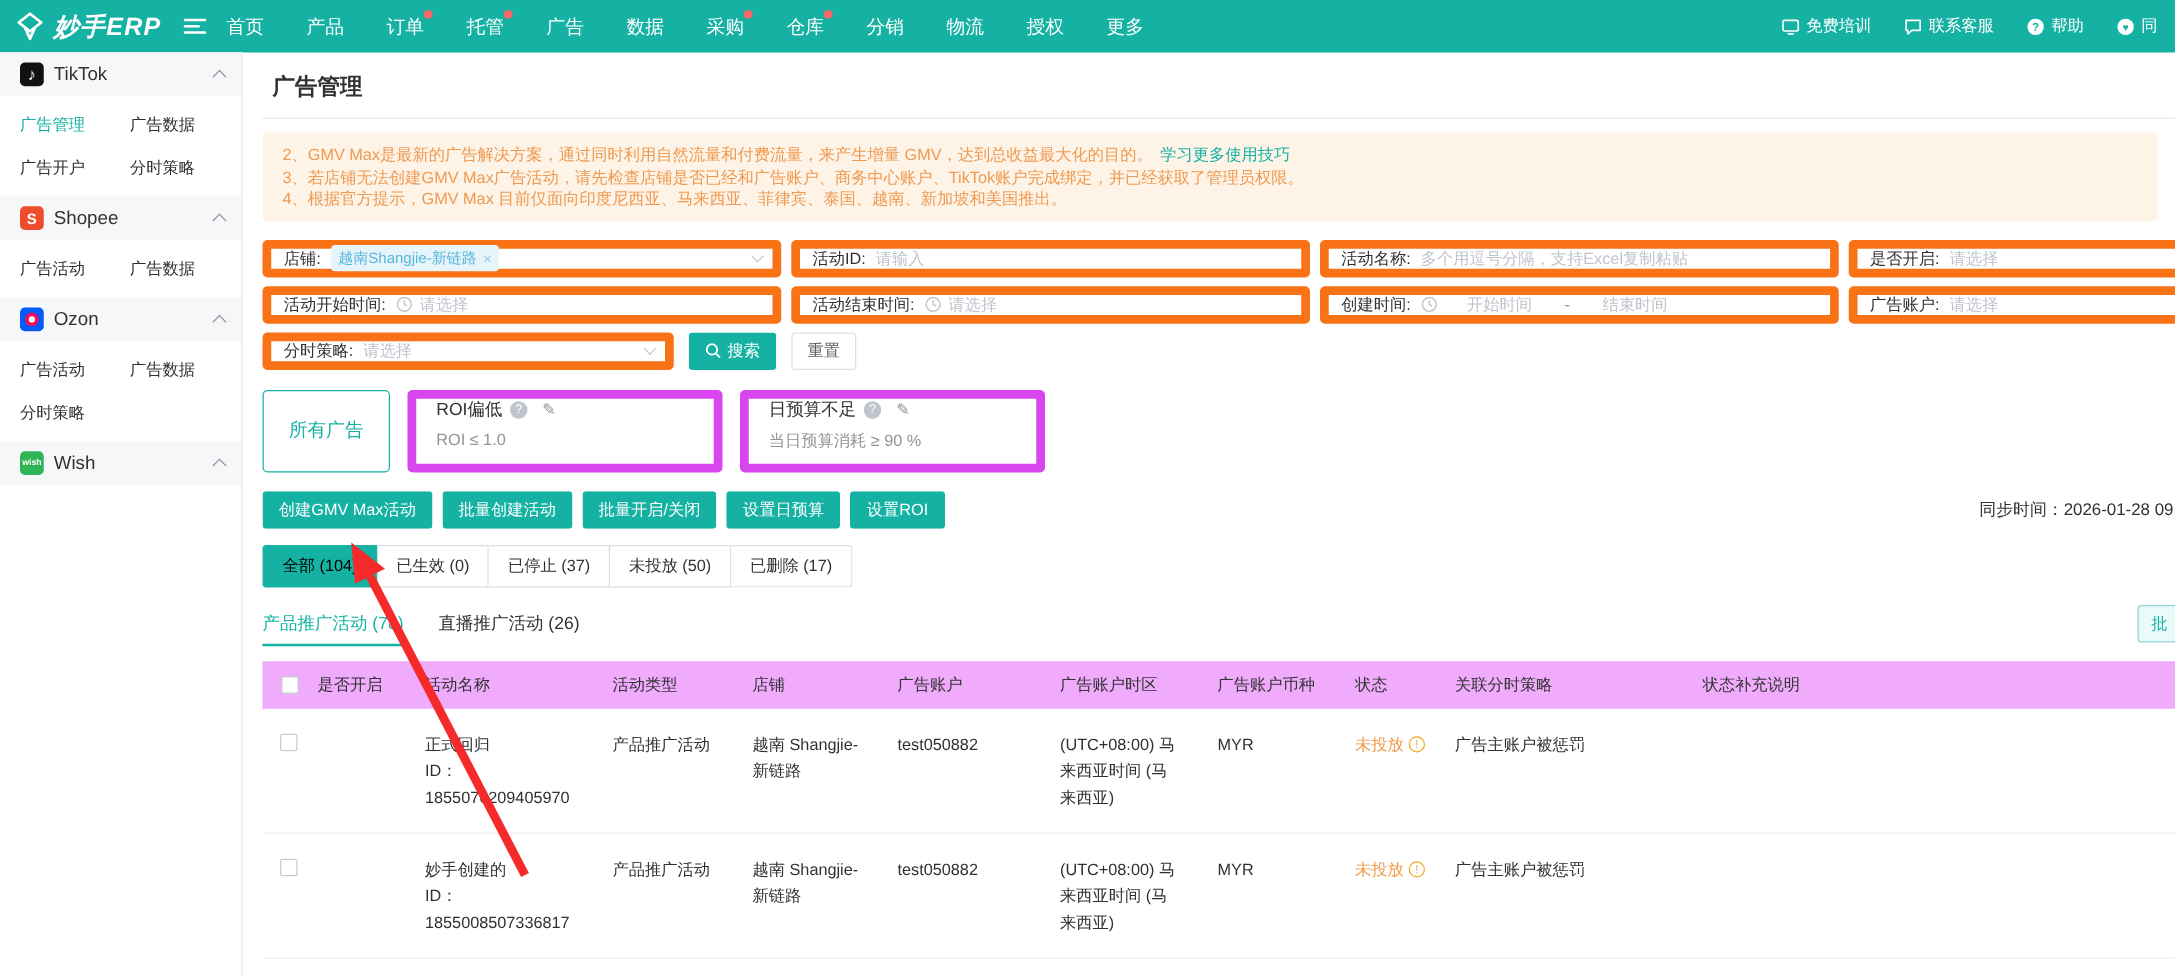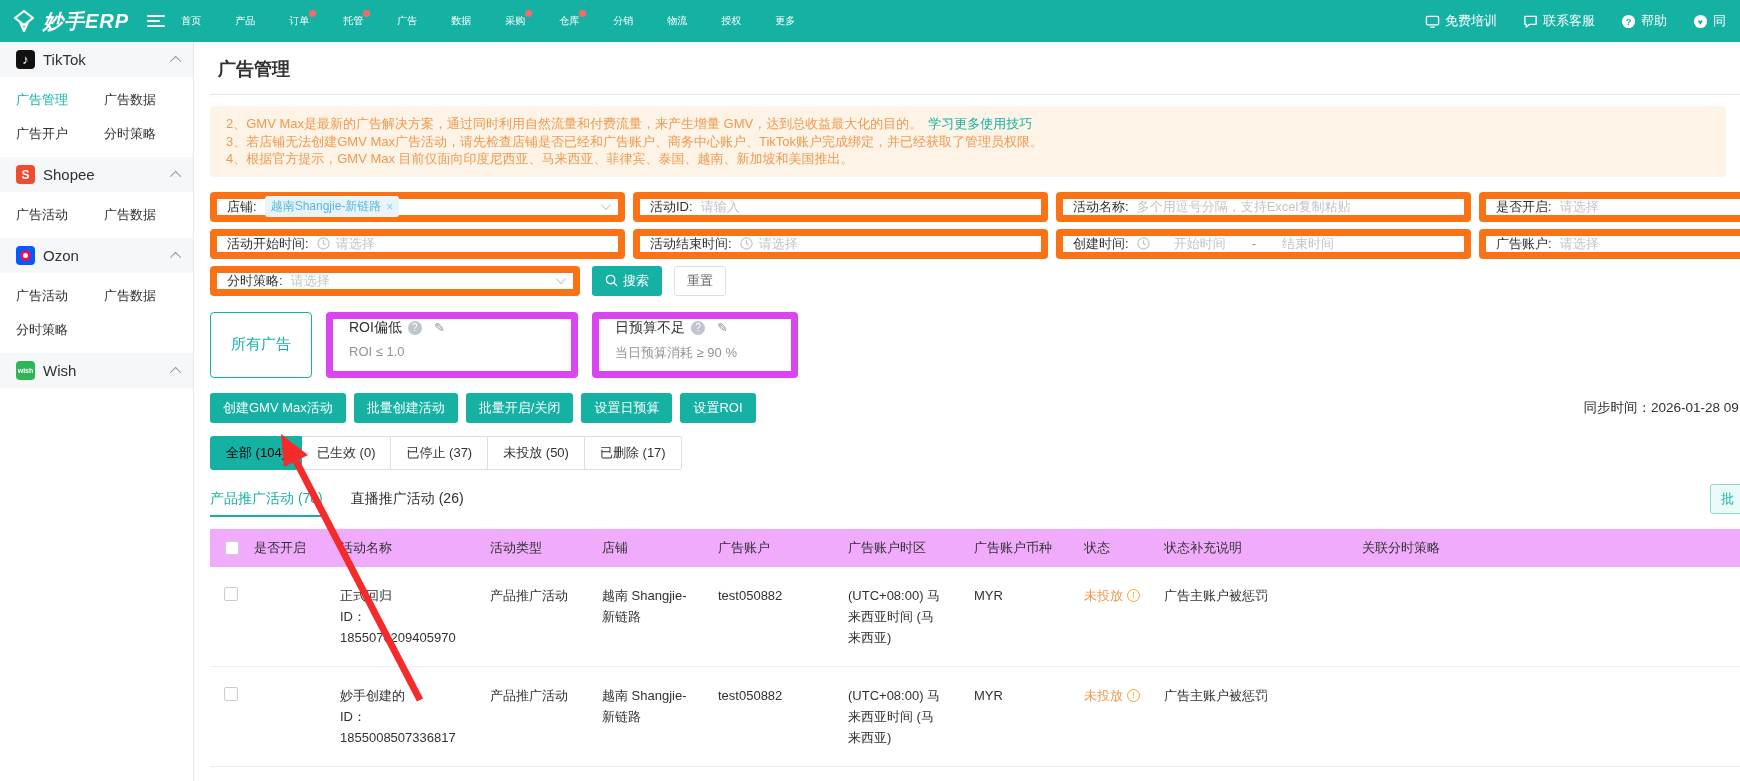--- a/index.html
+++ b/index.html
@@ -7,21 +7,21 @@
     font-family:"Liberation Sans","DejaVu Sans",sans-serif; }
   .app { width:1740px; height:781px; display:flex; flex-direction:column; }
 
   
   .topbar { height:42px; background:#15b2a4; display:flex; align-items:center; color:#fff; flex:0 0 42px; padding:0 14px 0 12px; }
   .logo { display:flex; align-items:center; gap:7px; margin-right:18px; }
   .logo-text { font-size:20px; font-weight:700; font-style:italic; letter-spacing:1px; }
   .hamburger { width:18px; margin-right:16px; cursor:pointer; }
   .hamburger span { display:block; height:2px; background:#fff; margin:3px 0; border-radius:1px; }
   .hamburger span:nth-child(2){ width:13px; }
-  .nav { display:flex; align-items:center; gap:34px; font-size:10px; }
+  .nav { display:flex; align-items:center; gap:34px; font-size:15px; }
   .nav-item { position:relative; cursor:pointer; white-space:nowrap; }
   .nav-item .dot { position:absolute; top:-4px; right:-7px; width:7px; height:7px; border-radius:50%; background:#f66; }
   .topbar-right { margin-left:auto; display:flex; align-items:center; gap:26px; font-size:13px; white-space:nowrap; }
   .tr-item { display:flex; align-items:center; gap:5px; cursor:pointer; }
   .tr-item svg { flex:0 0 auto; }
 
   
   .layout { flex:1; display:flex; min-height:0; }
   .sidebar { width:194px; flex:0 0 194px; border-right:1px solid #e4e7ed; background:#fff; font-size:13px; color:#303133; }
   .side-sec { height:35px; background:#f6f7f9; display:flex; align-items:center; padding:0 12px 0 16px; gap:8px; cursor:pointer; }
@@ -50,30 +50,30 @@
   .filter-grid { margin-top:15px; display:grid; grid-template-columns:repeat(4,415px); gap:7px 8px; width:1700px; }
   .fbox { height:30px; border:7px solid #f97316; border-radius:4px; display:flex; align-items:center; padding:0 10px; font-size:13px; color:#303133; background:#fff; position:relative; }
   .flabel { margin-right:8px; white-space:nowrap; }
   .ph { color:#bfc4cc; }
   .tag { background:#e7f5fa; color:#58b7dd; border-radius:3px; padding:2px 6px; font-size:12px; display:flex; align-items:center; gap:5px; }
   .tag-x { cursor:pointer; font-size:12px; color:#8fcbe6; }
   .fchev { position:absolute; right:10px; width:7px; height:7px; border-right:1.5px solid #c0c4cc; border-bottom:1.5px solid #c0c4cc; transform:rotate(45deg) translateY(-2px); }
   .clock { margin-right:6px; flex:0 0 auto; }
   .range-sep { margin:0 26px; color:#909399; }
   .filter-row3 { margin-top:7px; display:flex; align-items:center; gap:12px; }
-  .filter-row3 .fbox { width:370px; }
+  .filter-row3 .fbox { width:329px; }
   .btn { height:30px; border-radius:3px; font-size:13px; padding:0 12px; display:inline-flex; align-items:center; gap:5px; cursor:pointer; border:1px solid transparent; white-space:nowrap; }
   .btn-teal { background:#15b2a4; color:#fff; }
   .btn-plain { background:#fff; border-color:#dcdfe6; color:#606266; }
 
   
   .cards { margin-top:16px; display:flex; gap:14px; }
   .card-all { width:102px; height:66px; border:1px solid #15b2a4; border-radius:4px; color:#15b2a4; font-size:15px; display:flex; align-items:center; justify-content:center; cursor:pointer; }
   .card { width:252px; height:66px; border:7px solid #d946ef; border-radius:4px; padding:0 16px; cursor:pointer; }
-  .card:last-child { width:206px; }
+  .card:last-child { width:244px; }
   .card-title { font-size:14px; color:#303133; display:flex; align-items:center; gap:6px; }
   .qmark { width:14px; height:14px; border-radius:50%; background:#c0c4cc; color:#fff; font-size:10px; display:inline-flex; align-items:center; justify-content:center; }
   .pencil { color:#909399; font-size:13px; margin-left:6px; cursor:pointer; }
   .card-desc { margin-top:7px; font-size:13px; color:#909399; }
 
   
   .actions-row { margin-top:15px; display:flex; align-items:center; gap:8px; width:1540px; }
   .sync-time { margin-left:auto; font-size:13.5px; color:#303133; white-space:nowrap; }
 
   
@@ -350,22 +350,22 @@
               <span class="checkbox"></span>
             </span>
           <span class="tcell">是否开启</span>
           <span class="tcell">活动名称</span>
           <span class="tcell">活动类型</span>
           <span class="tcell">店铺</span>
           <span class="tcell">广告账户</span>
           <span class="tcell">广告账户时区</span>
           <span class="tcell">广告账户币种</span>
           <span class="tcell">状态</span>
+          <span class="tcell">关联分时策略</span>
           <span class="tcell">状态补充说明</span>
-          <span class="tcell">关联分时策略</span>
         </div>
 
         <div class="trow tbody-row">
           <span class="tcell ck">
               <span class="checkbox"></span>
             </span>
           <span class="tcell"><span class="toggle"></span></span>
           <span class="tcell">
             <div>正式回归</div>
             <div><span>ID：</span></div>

